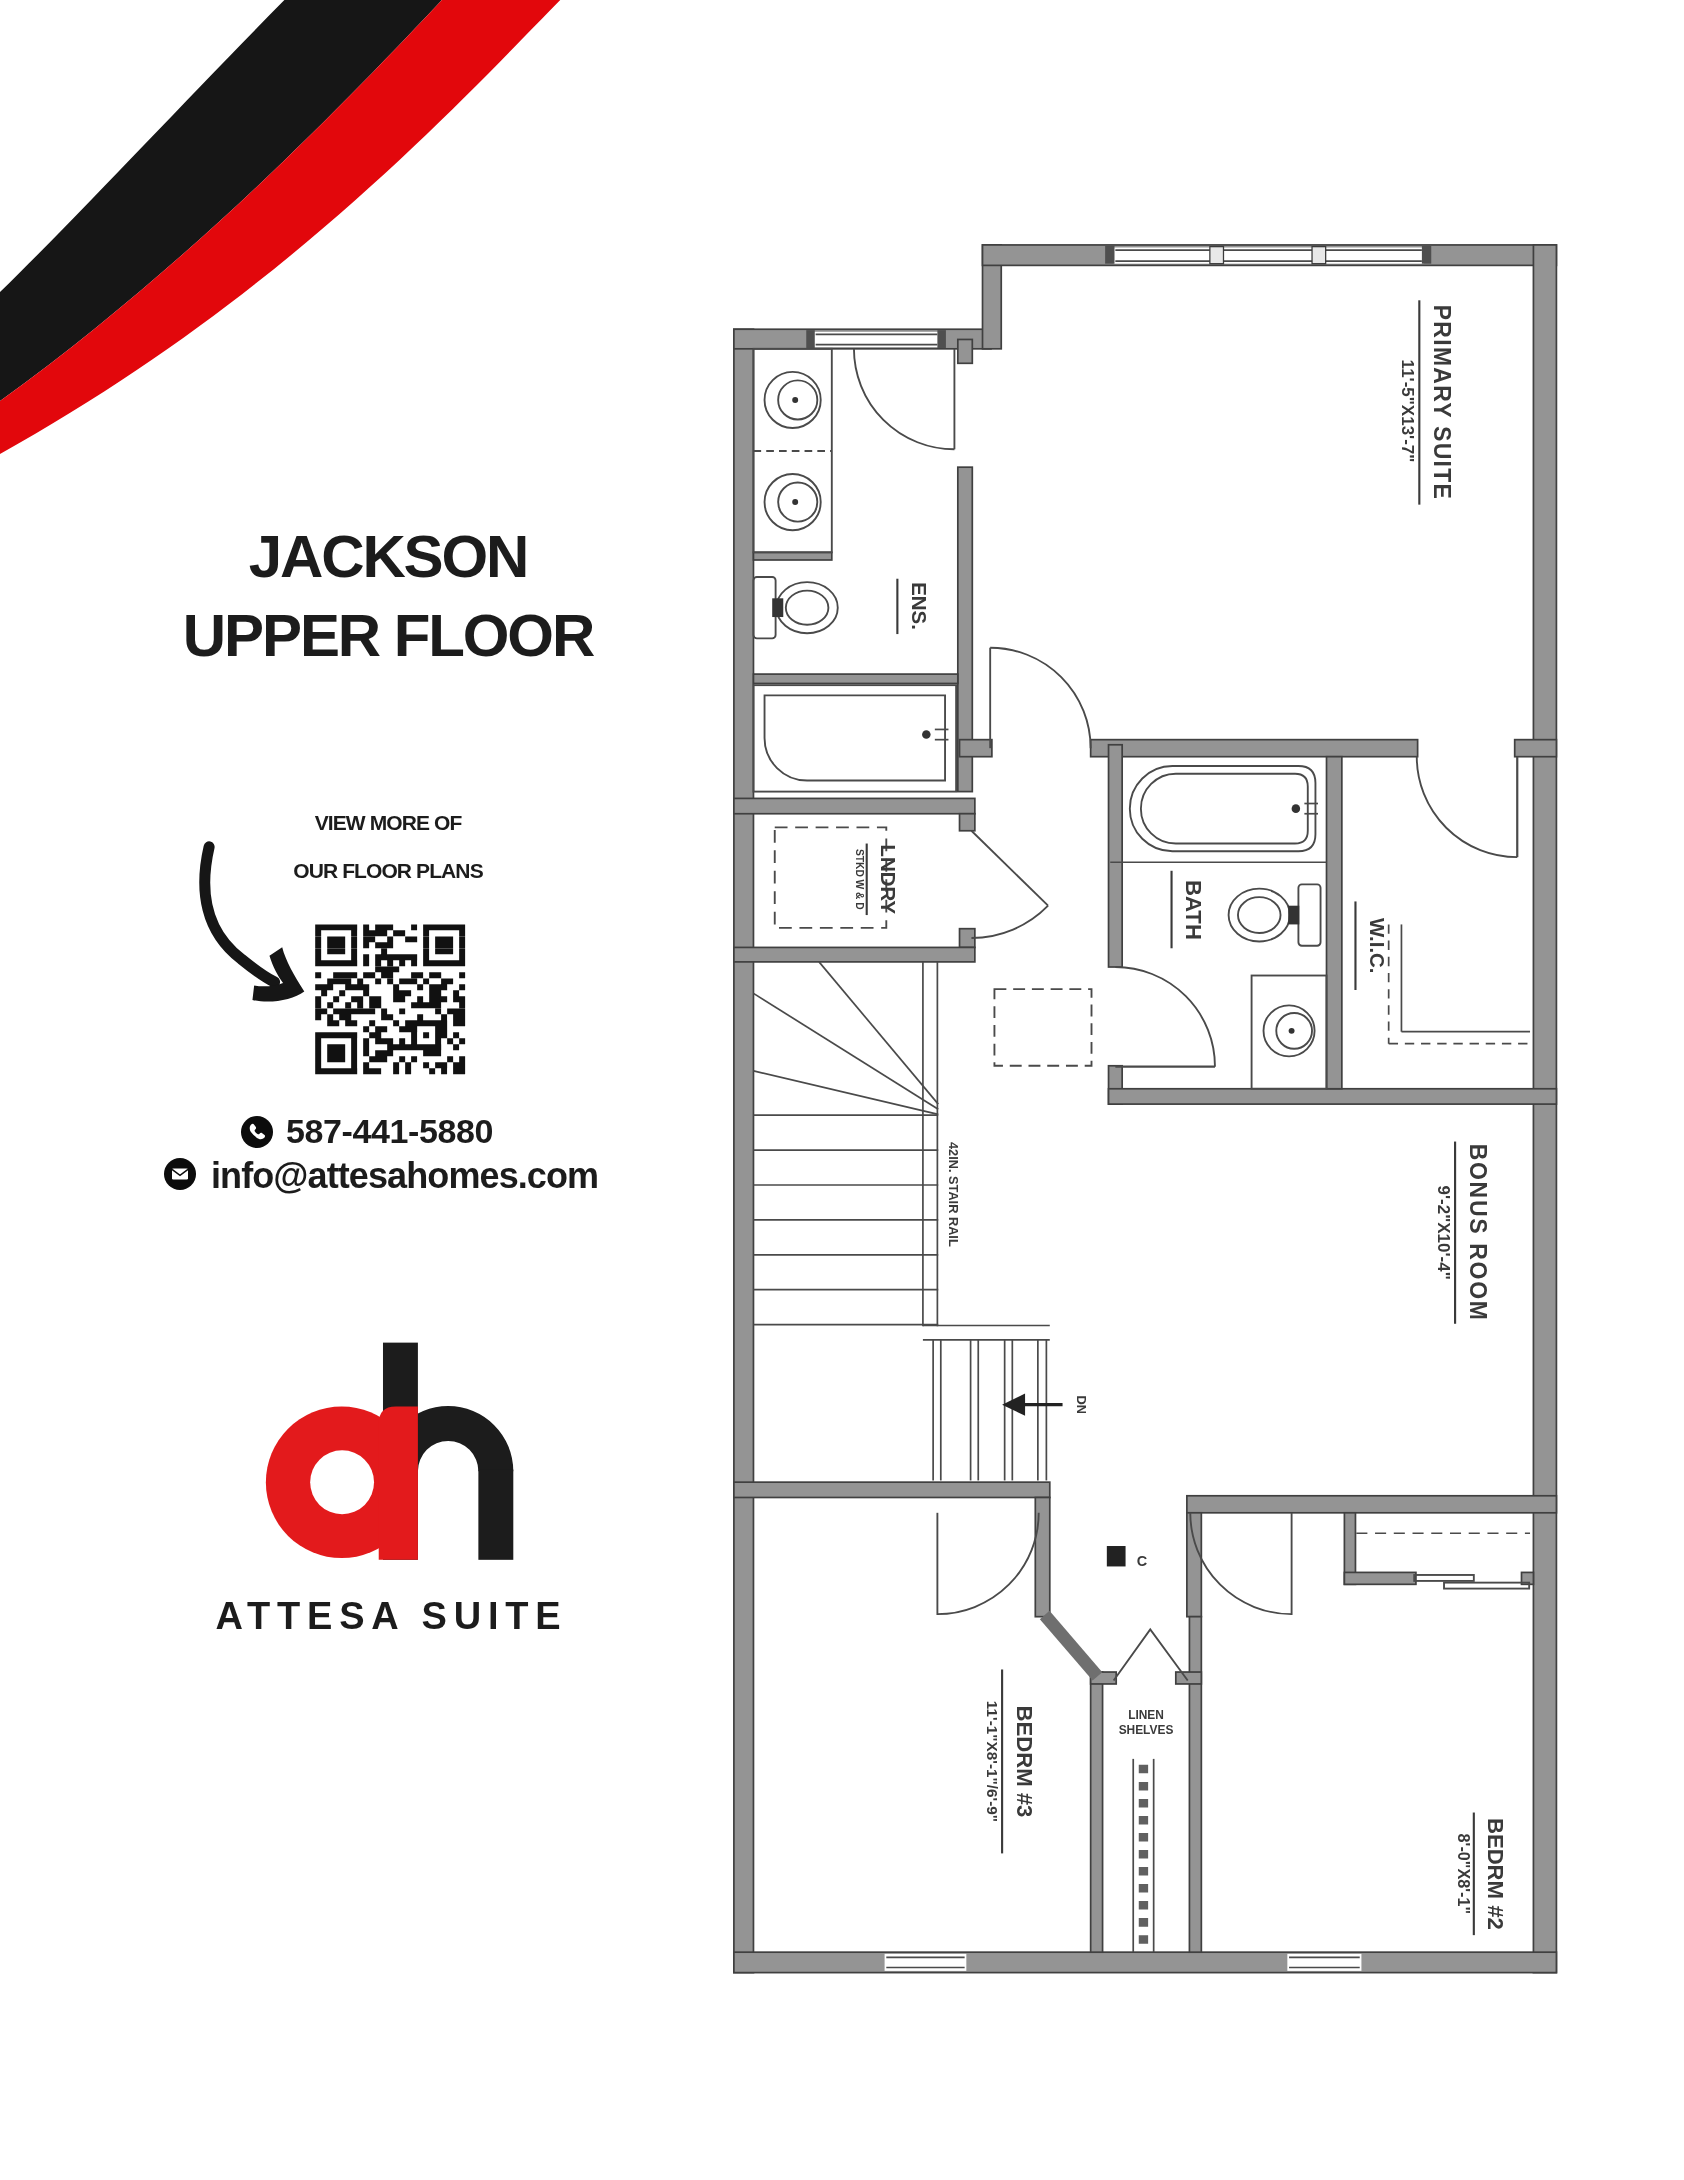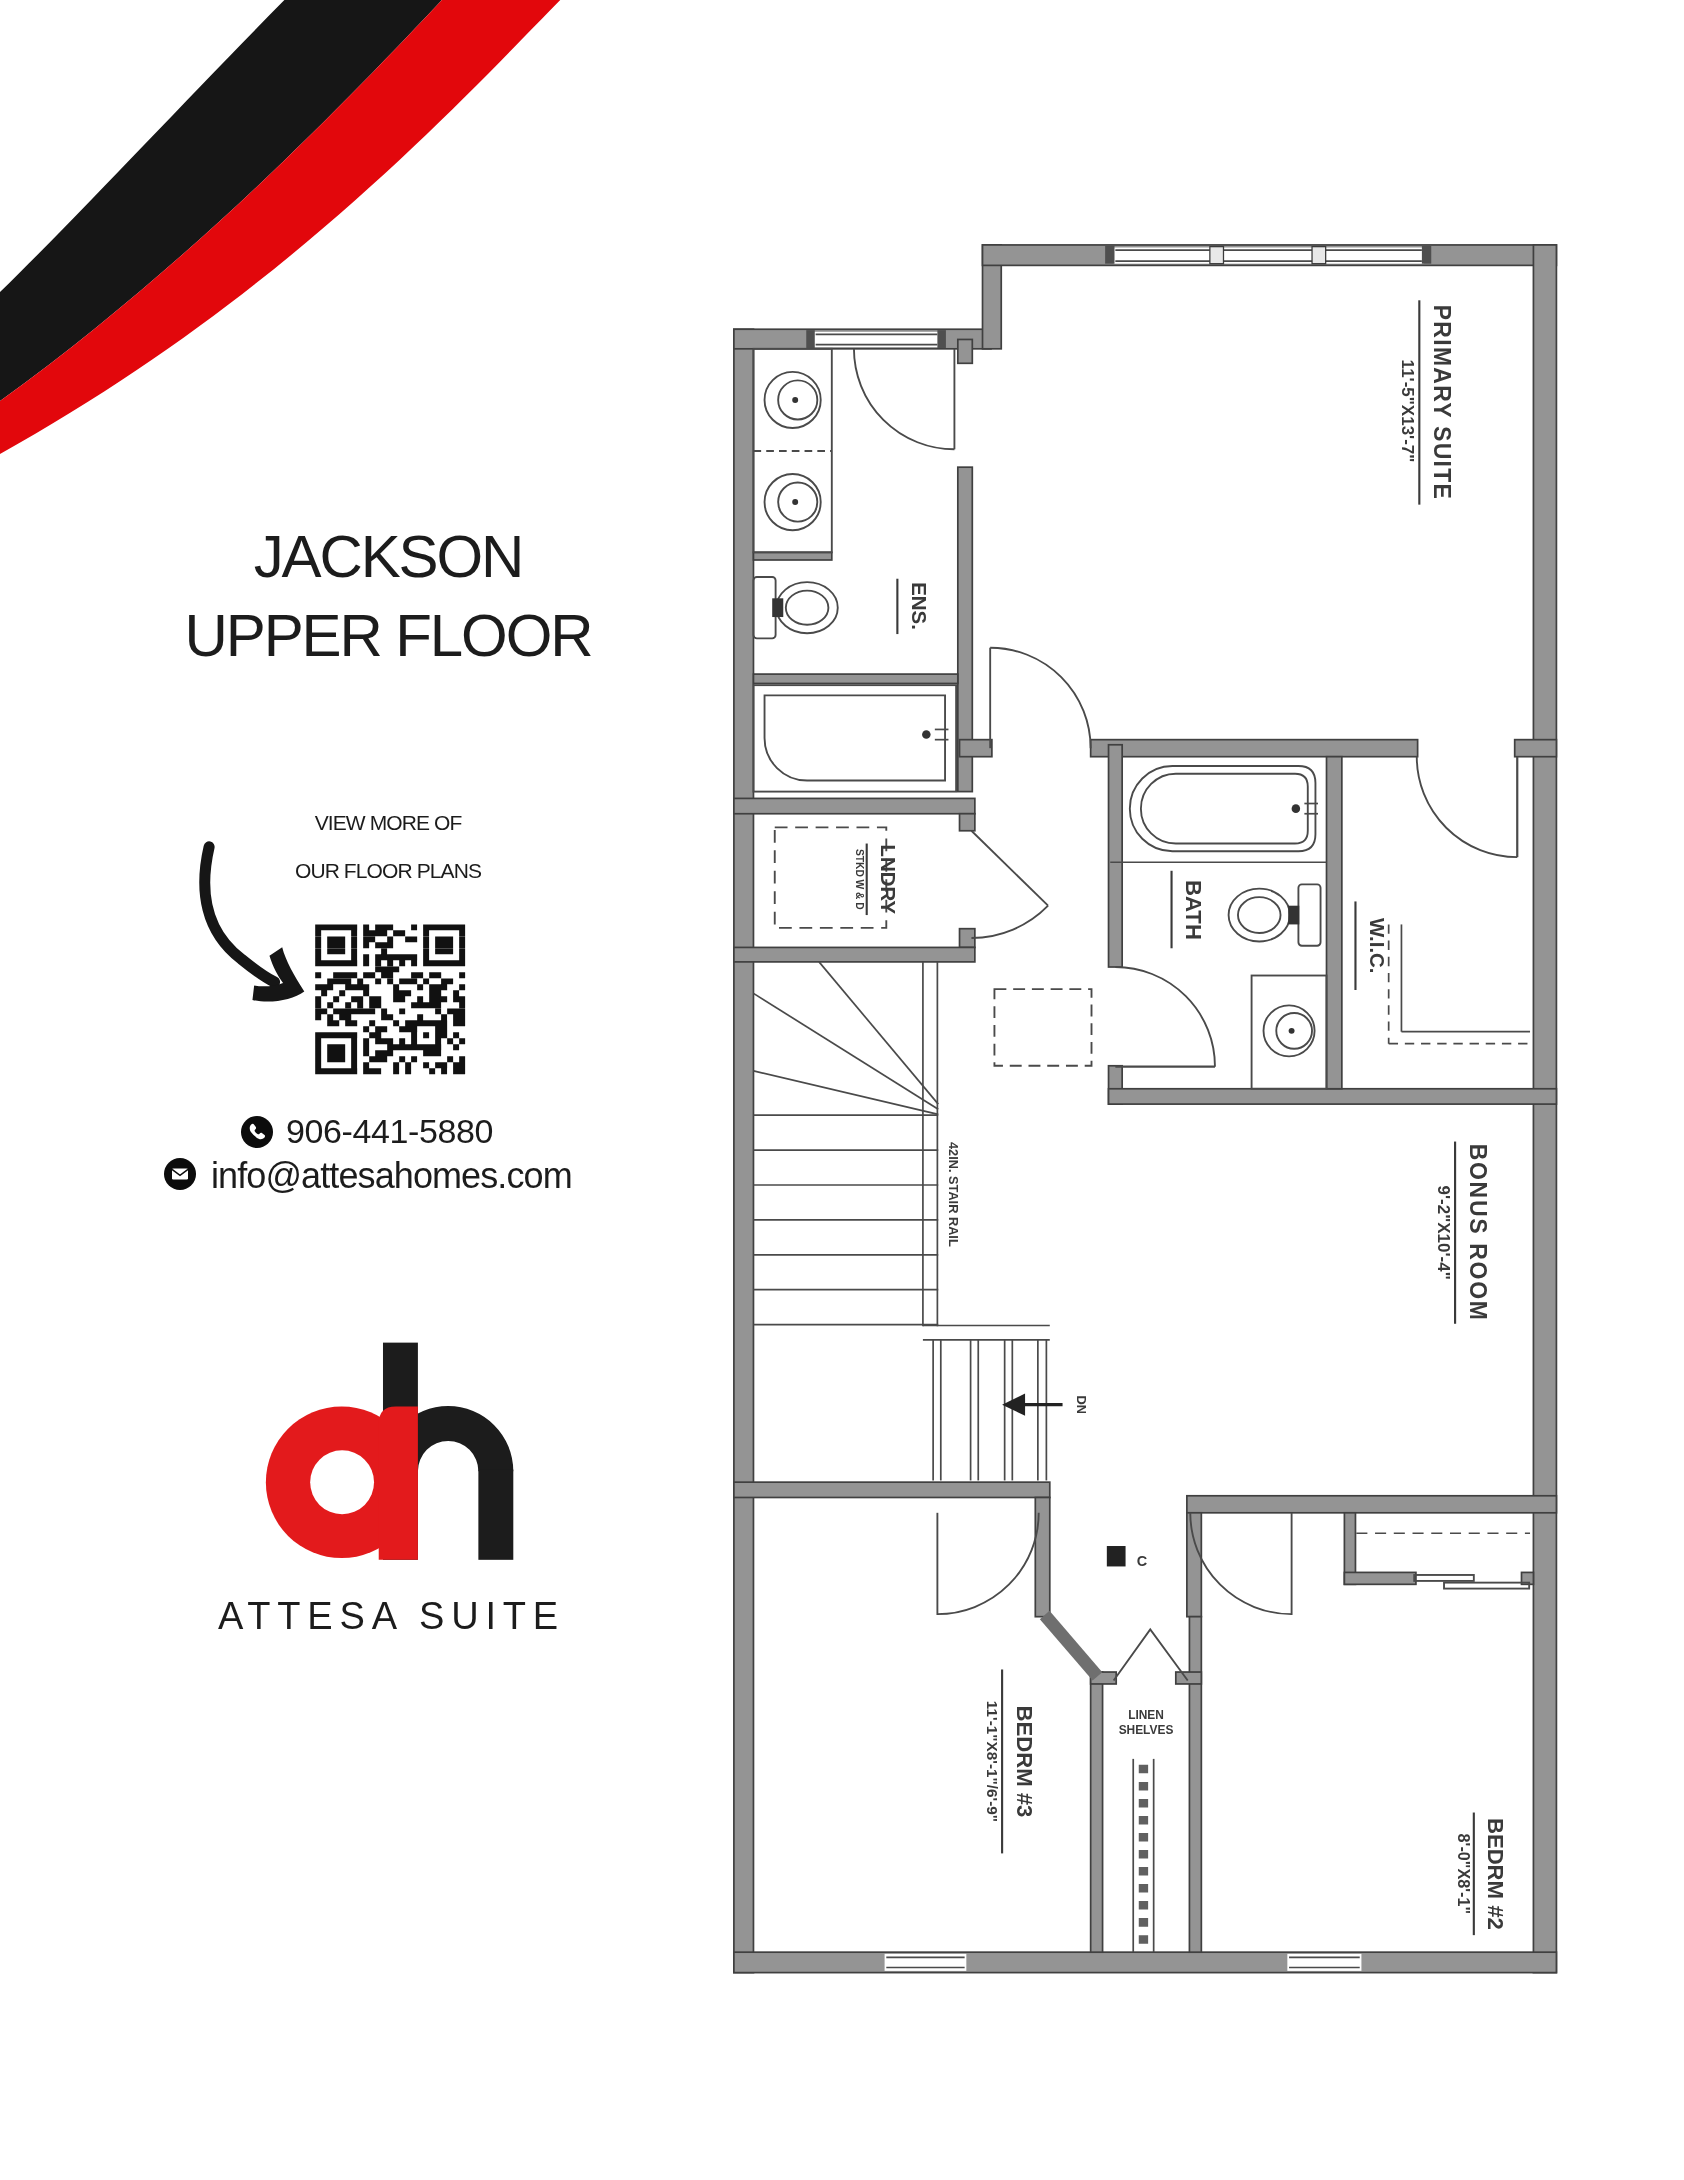--- a/index.html
+++ b/index.html
@@ -1,18 +1,18 @@
 <!DOCTYPE html>
 <html style="font-size:13.6px"><head>
 <meta charset="utf-8">
 <style>
   html,body{margin:0;padding:0;}
   body{width:1685px;height:2181px;background:#ffffff;font-family:"Liberation Sans",sans-serif;overflow:hidden;position:relative;}
   .abs{position:absolute;}
-  .ttl{font-weight:normal;color:#1c1c1c;text-align:center;}
+  .ttl{font-weight:bold;color:#1c1c1c;text-align:center;}
 </style>
 </head>
 <body>
 
 <svg class="abs" style="left:0;top:0" width="596" height="511" viewBox="0 0 700 600">
   <path d="M0,343 C100,245 225,110 334,0 L519,0 C420,105 230,305 0,471 Z" fill="#161616"></path>
   <path d="M0,471 C230,305 420,105 519,0 L658,0 C540,120 330,350 0,533 Z" fill="#e2070c"></path>
 </svg>
 
 <div class="abs ttl" style="left:43px;top:517px;width:690px;font-size:60px;line-height:79px;letter-spacing:-2.1px;">JACKSON<br>UPPER FLOOR</div>
@@ -27,21 +27,21 @@
 <svg class="abs" style="left:0;top:0" width="1685" height="2181" viewBox="0 0 1978 2560">
   <path d="M370.0 1085.0h49.3v7.0h-49.3zM426.3 1085.0h7.0v7.0h-7.0zM440.4 1085.0h21.1v7.0h-21.1zM482.6 1085.0h7.0v7.0h-7.0zM496.7 1085.0h49.3v7.0h-49.3zM370.0 1092.0h7.0v7.0h-7.0zM412.2 1092.0h7.0v7.0h-7.0zM426.3 1092.0h28.2v7.0h-28.2zM461.5 1092.0h14.1v7.0h-14.1zM496.7 1092.0h7.0v7.0h-7.0zM539.0 1092.0h7.0v7.0h-7.0zM370.0 1099.1h7.0v7.0h-7.0zM384.1 1099.1h21.1v7.0h-21.1zM412.2 1099.1h7.0v7.0h-7.0zM426.3 1099.1h14.1v7.0h-14.1zM454.5 1099.1h7.0v7.0h-7.0zM475.6 1099.1h14.1v7.0h-14.1zM496.7 1099.1h7.0v7.0h-7.0zM510.8 1099.1h21.1v7.0h-21.1zM539.0 1099.1h7.0v7.0h-7.0zM370.0 1106.1h7.0v7.0h-7.0zM384.1 1106.1h21.1v7.0h-21.1zM412.2 1106.1h7.0v7.0h-7.0zM426.3 1106.1h7.0v7.0h-7.0zM440.4 1106.1h21.1v7.0h-21.1zM496.7 1106.1h7.0v7.0h-7.0zM510.8 1106.1h21.1v7.0h-21.1zM539.0 1106.1h7.0v7.0h-7.0zM370.0 1113.2h7.0v7.0h-7.0zM384.1 1113.2h21.1v7.0h-21.1zM412.2 1113.2h7.0v7.0h-7.0zM447.4 1113.2h7.0v7.0h-7.0zM496.7 1113.2h7.0v7.0h-7.0zM510.8 1113.2h21.1v7.0h-21.1zM539.0 1113.2h7.0v7.0h-7.0zM370.0 1120.2h7.0v7.0h-7.0zM412.2 1120.2h7.0v7.0h-7.0zM426.3 1120.2h7.0v7.0h-7.0zM440.4 1120.2h49.3v7.0h-49.3zM496.7 1120.2h7.0v7.0h-7.0zM539.0 1120.2h7.0v7.0h-7.0zM370.0 1127.2h49.3v7.0h-49.3zM426.3 1127.2h7.0v7.0h-7.0zM440.4 1127.2h7.0v7.0h-7.0zM454.5 1127.2h7.0v7.0h-7.0zM468.6 1127.2h7.0v7.0h-7.0zM482.6 1127.2h7.0v7.0h-7.0zM496.7 1127.2h49.3v7.0h-49.3zM440.4 1134.3h28.2v7.0h-28.2zM370.0 1141.3h7.0v7.0h-7.0zM391.1 1141.3h28.2v7.0h-28.2zM426.3 1141.3h14.1v7.0h-14.1zM447.4 1141.3h14.1v7.0h-14.1zM482.6 1141.3h14.1v7.0h-14.1zM503.8 1141.3h14.1v7.0h-14.1zM539.0 1141.3h7.0v7.0h-7.0zM384.1 1148.4h28.2v7.0h-28.2zM419.3 1148.4h7.0v7.0h-7.0zM440.4 1148.4h7.0v7.0h-7.0zM454.5 1148.4h7.0v7.0h-7.0zM468.6 1148.4h21.1v7.0h-21.1zM496.7 1148.4h7.0v7.0h-7.0zM517.8 1148.4h14.1v7.0h-14.1zM370.0 1155.4h21.1v7.0h-21.1zM405.2 1155.4h28.2v7.0h-28.2zM461.5 1155.4h7.0v7.0h-7.0zM489.7 1155.4h7.0v7.0h-7.0zM503.8 1155.4h21.1v7.0h-21.1zM539.0 1155.4h7.0v7.0h-7.0zM377.0 1162.4h7.0v7.0h-7.0zM398.2 1162.4h7.0v7.0h-7.0zM426.3 1162.4h7.0v7.0h-7.0zM461.5 1162.4h21.1v7.0h-21.1zM503.8 1162.4h14.1v7.0h-14.1zM531.9 1162.4h7.0v7.0h-7.0zM370.0 1169.5h7.0v7.0h-7.0zM391.1 1169.5h7.0v7.0h-7.0zM412.2 1169.5h14.1v7.0h-14.1zM433.4 1169.5h14.1v7.0h-14.1zM461.5 1169.5h14.1v7.0h-14.1zM489.7 1169.5h7.0v7.0h-7.0zM503.8 1169.5h21.1v7.0h-21.1zM531.9 1169.5h14.1v7.0h-14.1zM370.0 1176.5h7.0v7.0h-7.0zM384.1 1176.5h7.0v7.0h-7.0zM405.2 1176.5h7.0v7.0h-7.0zM419.3 1176.5h7.0v7.0h-7.0zM433.4 1176.5h14.1v7.0h-14.1zM482.6 1176.5h35.2v7.0h-35.2zM539.0 1176.5h7.0v7.0h-7.0zM370.0 1183.6h14.1v7.0h-14.1zM391.1 1183.6h49.3v7.0h-49.3zM447.4 1183.6h7.0v7.0h-7.0zM468.6 1183.6h7.0v7.0h-7.0zM510.8 1183.6h7.0v7.0h-7.0zM524.9 1183.6h21.1v7.0h-21.1zM370.0 1190.6h7.0v7.0h-7.0zM384.1 1190.6h7.0v7.0h-7.0zM398.2 1190.6h14.1v7.0h-14.1zM447.4 1190.6h14.1v7.0h-14.1zM489.7 1190.6h7.0v7.0h-7.0zM517.8 1190.6h7.0v7.0h-7.0zM531.9 1190.6h14.1v7.0h-14.1zM384.1 1197.6h14.1v7.0h-14.1zM405.2 1197.6h14.1v7.0h-14.1zM433.4 1197.6h7.0v7.0h-7.0zM461.5 1197.6h7.0v7.0h-7.0zM475.6 1197.6h49.3v7.0h-49.3zM531.9 1197.6h14.1v7.0h-14.1zM426.3 1204.7h7.0v7.0h-7.0zM440.4 1204.7h14.1v7.0h-14.1zM468.6 1204.7h21.1v7.0h-21.1zM510.8 1204.7h14.1v7.0h-14.1zM370.0 1211.7h49.3v7.0h-49.3zM433.4 1211.7h14.1v7.0h-14.1zM482.6 1211.7h7.0v7.0h-7.0zM496.7 1211.7h7.0v7.0h-7.0zM510.8 1211.7h14.1v7.0h-14.1zM531.9 1211.7h7.0v7.0h-7.0zM370.0 1218.8h7.0v7.0h-7.0zM412.2 1218.8h7.0v7.0h-7.0zM426.3 1218.8h7.0v7.0h-7.0zM440.4 1218.8h21.1v7.0h-21.1zM468.6 1218.8h7.0v7.0h-7.0zM482.6 1218.8h7.0v7.0h-7.0zM510.8 1218.8h7.0v7.0h-7.0zM524.9 1218.8h7.0v7.0h-7.0zM539.0 1218.8h7.0v7.0h-7.0zM370.0 1225.8h7.0v7.0h-7.0zM384.1 1225.8h21.1v7.0h-21.1zM412.2 1225.8h7.0v7.0h-7.0zM426.3 1225.8h7.0v7.0h-7.0zM454.5 1225.8h63.4v7.0h-63.4zM531.9 1225.8h7.0v7.0h-7.0zM370.0 1232.8h7.0v7.0h-7.0zM384.1 1232.8h21.1v7.0h-21.1zM412.2 1232.8h7.0v7.0h-7.0zM426.3 1232.8h7.0v7.0h-7.0zM440.4 1232.8h21.1v7.0h-21.1zM496.7 1232.8h21.1v7.0h-21.1zM370.0 1239.9h7.0v7.0h-7.0zM384.1 1239.9h21.1v7.0h-21.1zM412.2 1239.9h7.0v7.0h-7.0zM433.4 1239.9h21.1v7.0h-21.1zM468.6 1239.9h7.0v7.0h-7.0zM482.6 1239.9h7.0v7.0h-7.0zM524.9 1239.9h7.0v7.0h-7.0zM539.0 1239.9h7.0v7.0h-7.0zM370.0 1246.9h7.0v7.0h-7.0zM412.2 1246.9h7.0v7.0h-7.0zM426.3 1246.9h7.0v7.0h-7.0zM461.5 1246.9h7.0v7.0h-7.0zM475.6 1246.9h7.0v7.0h-7.0zM496.7 1246.9h7.0v7.0h-7.0zM510.8 1246.9h14.1v7.0h-14.1zM531.9 1246.9h14.1v7.0h-14.1zM370.0 1254.0h49.3v7.0h-49.3zM426.3 1254.0h21.1v7.0h-21.1zM461.5 1254.0h7.0v7.0h-7.0zM475.6 1254.0h7.0v7.0h-7.0zM503.8 1254.0h7.0v7.0h-7.0zM517.8 1254.0h7.0v7.0h-7.0zM531.9 1254.0h14.1v7.0h-14.1z" fill="#111"></path>
 </svg>
 
 <div class="abs" style="left:241px;top:1116px;">
   <svg width="32" height="32" viewBox="0 0 38 38">
       <circle cx="19" cy="19" r="19" fill="#0c0c0c"></circle>
       <path d="M12.1,10.2 c1.1,-1.1 2.6,-1.2 3.3,-0.2 l2.2,3.1 c0.6,0.9 0.3,2.1 -0.7,2.8 c-0.8,0.6 -1,1.5 -0.4,2.4 c0.8,1.2 1.9,2.3 3.1,3.1 c0.9,0.6 1.8,0.4 2.4,-0.4 c0.7,-1 1.9,-1.3 2.8,-0.7 l3.1,2.2 c1,0.7 0.9,2.2 -0.2,3.3 c-2.3,2.3 -6,2.4 -9.5,-0.4 c-2.1,-1.7 -4.2,-3.8 -5.9,-5.9 C9.7,16.2 9.8,12.5 12.1,10.2 Z" fill="#fff"></path>
     </svg>
 </div>
-<div class="abs ttl" style="left:286px;top:1112px;font-size:34px;letter-spacing:-0.4px;">906-441-5880</div>
+<div class="abs ttl" style="left:286px;top:1112px;font-size:34px;letter-spacing:-0.4px;">587-441-5880</div>
 <div class="abs" style="left:164px;top:1158px;">
   <svg width="32" height="32" viewBox="0 0 38 38">
       <circle cx="19" cy="19" r="19" fill="#0c0c0c"></circle>
       <rect x="9.5" y="12.5" width="19" height="13" rx="1.6" fill="#fff"></rect>
       <path d="M9.5,13.5 L19,20.5 L28.5,13.5" fill="none" stroke="#0c0c0c" stroke-width="1.8"></path>
     </svg>
 </div>
 <div class="abs ttl" style="left:211px;top:1155px;font-size:36px;letter-spacing:-0.9px;">info@attesahomes.com</div>
 
 <svg class="abs" style="left:204px;top:1329px" width="375" height="247" viewBox="0 0 440 290">

